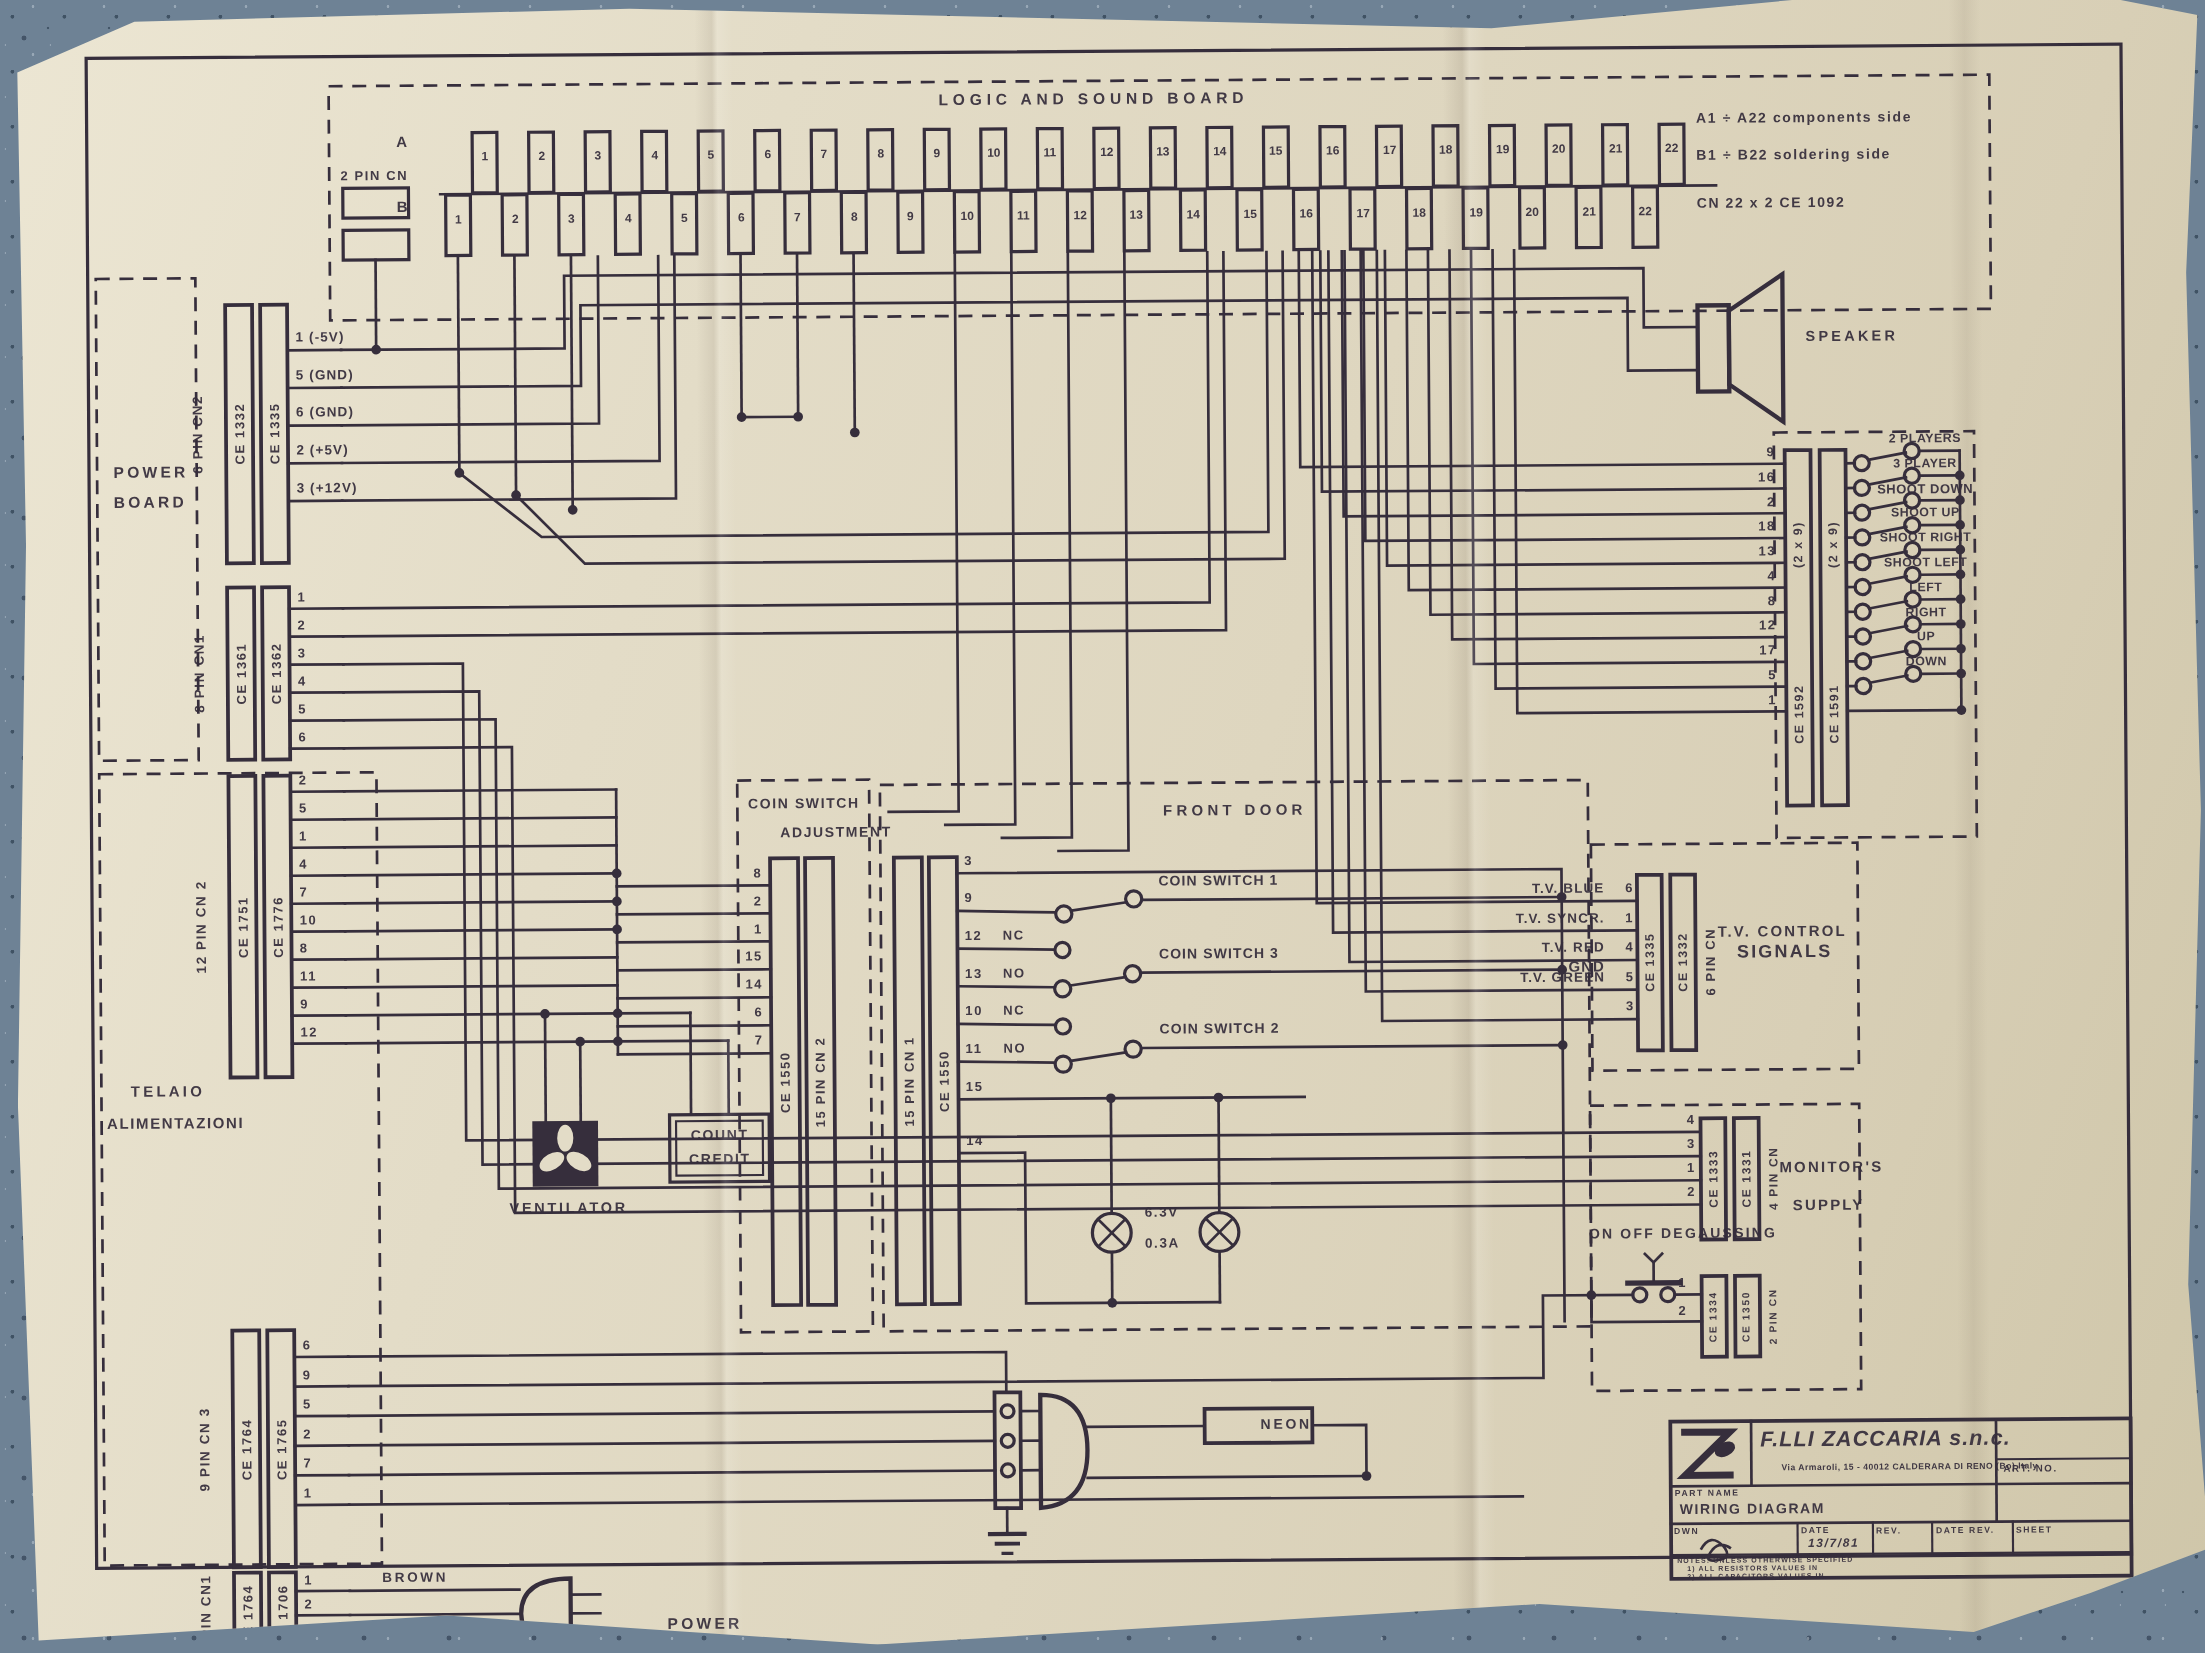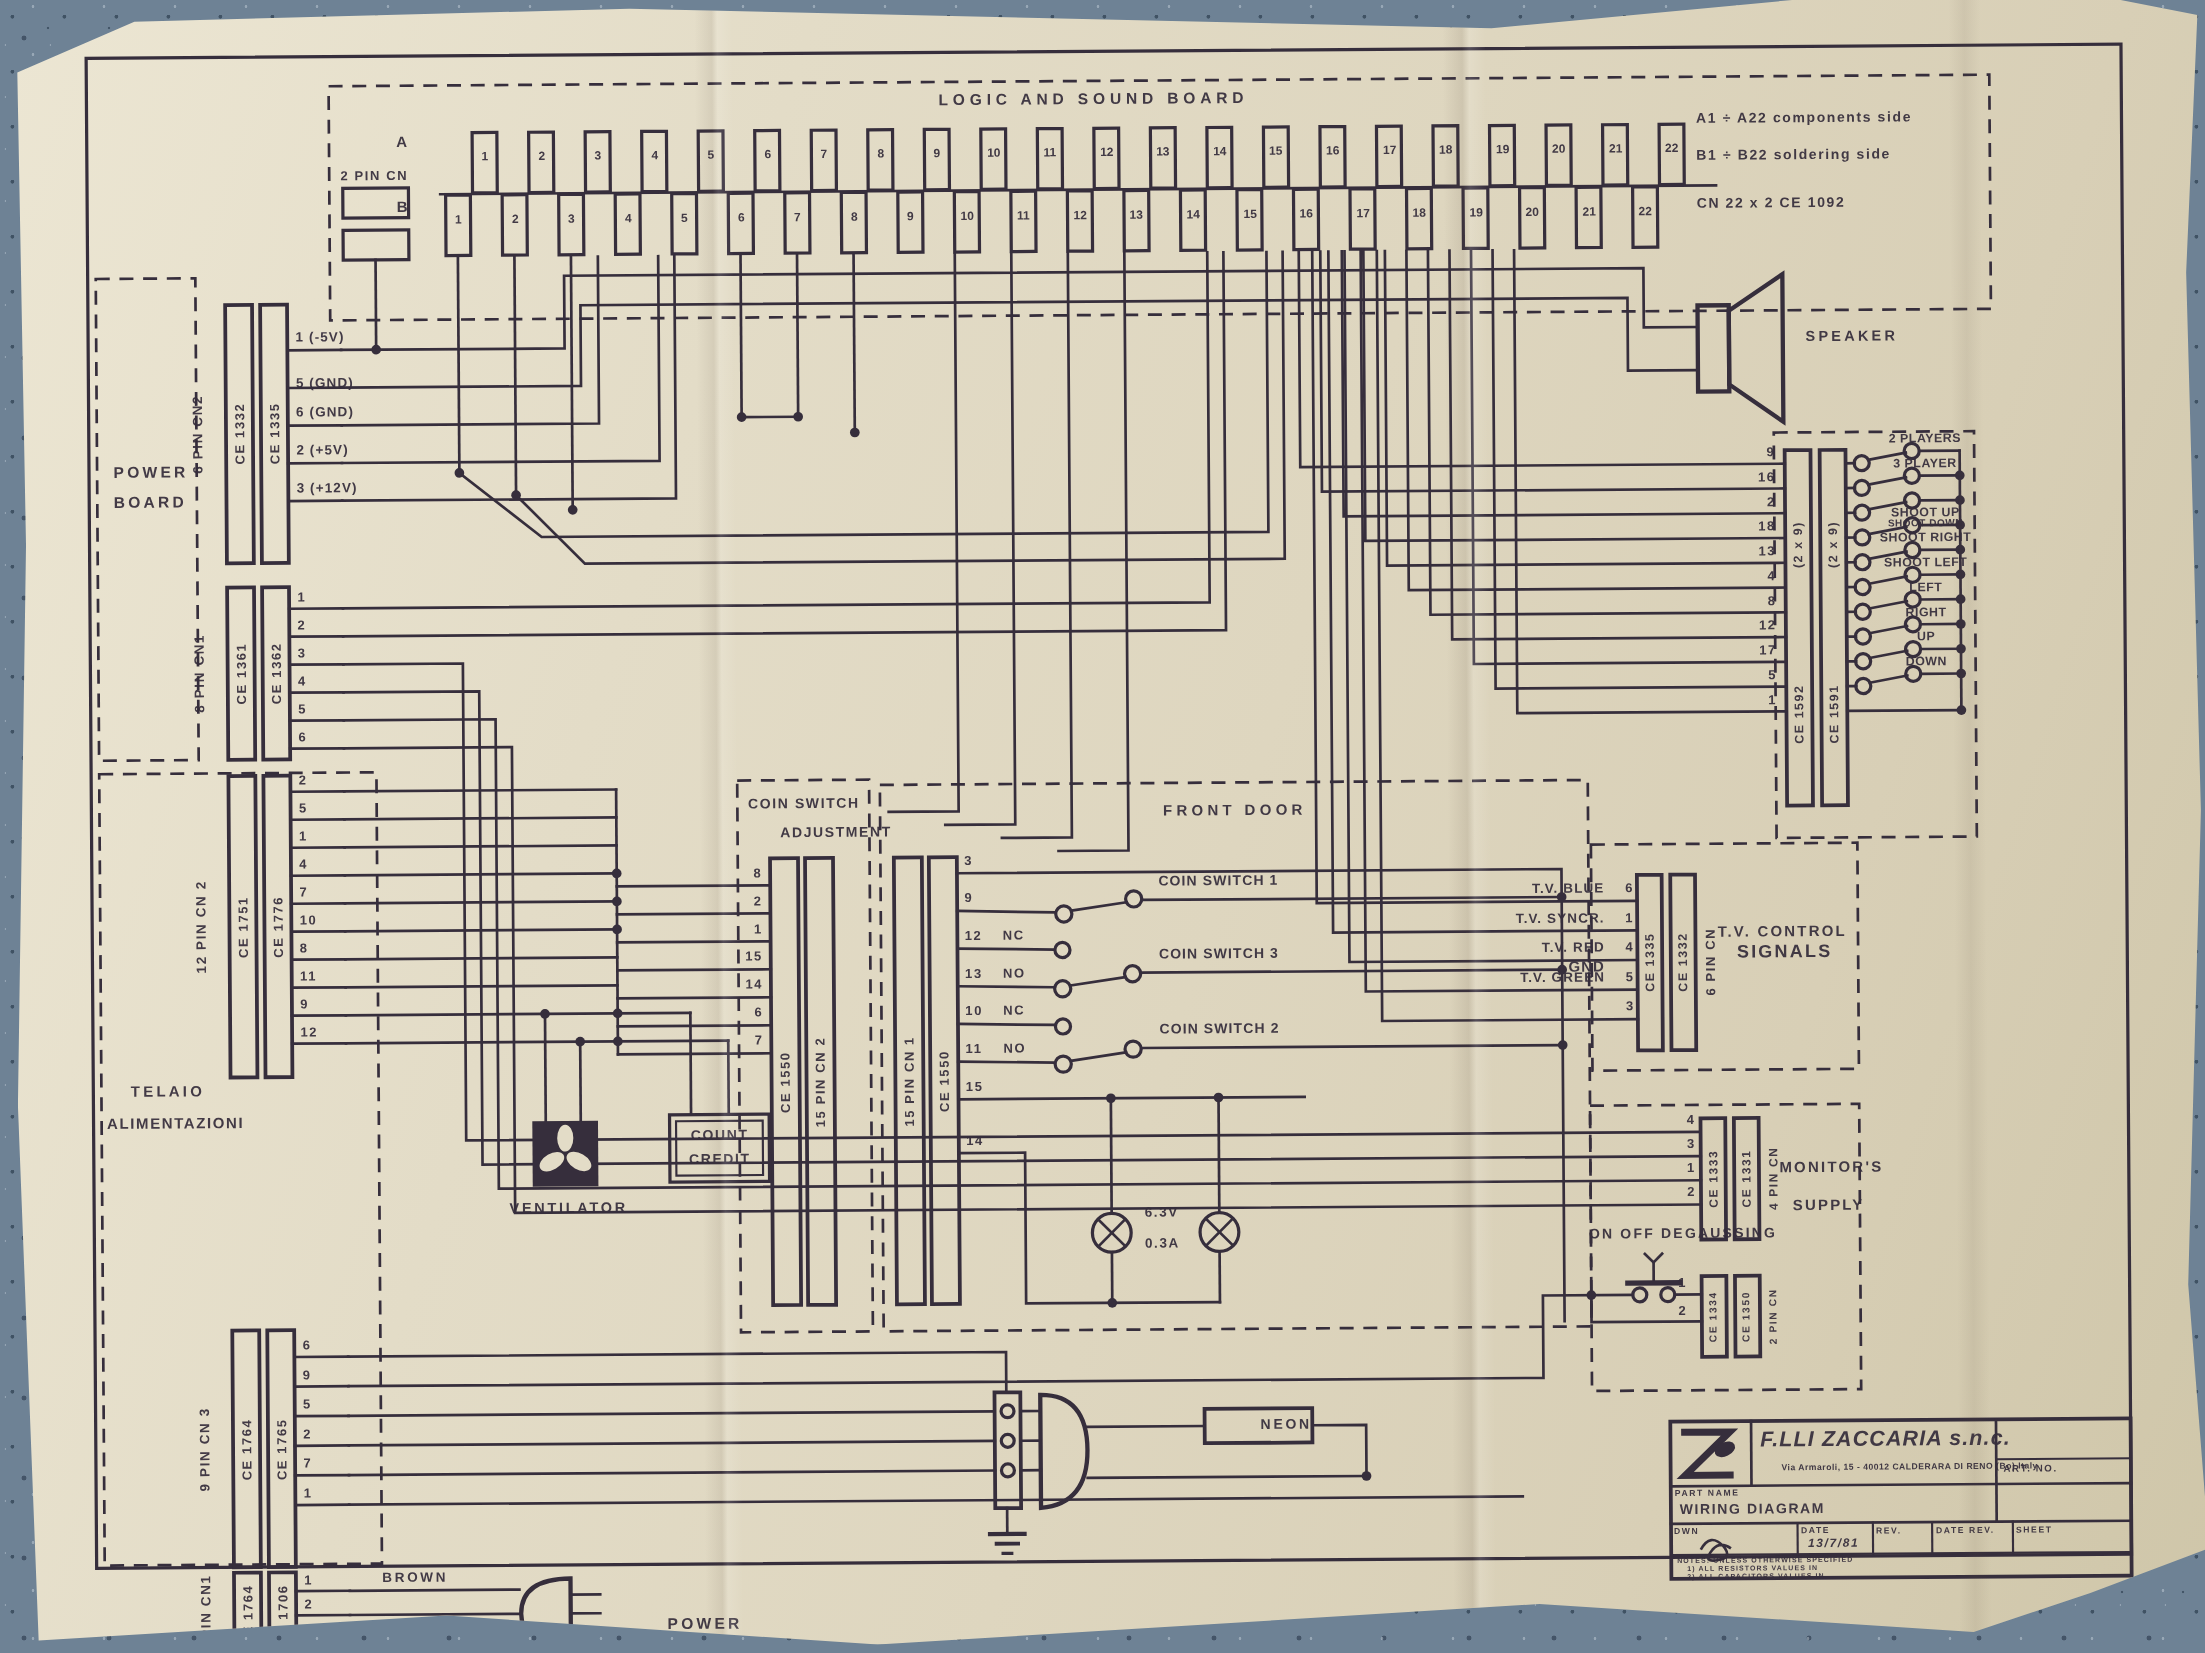--- a/index.html
+++ b/index.html
@@ -503,21 +503,21 @@
     <div class="lbl ctr" style="left: 1551px; top: 145px; font-size: 12px; width: 25px; letter-spacing: 0px;">20</div>
     <div class="lbl ctr" style="left: 1524px; top: 208px; font-size: 12px; width: 25px; letter-spacing: 0px;">20</div>
     <div class="lbl ctr" style="left: 1608px; top: 145px; font-size: 12px; width: 25px; letter-spacing: 0px;">21</div>
     <div class="lbl ctr" style="left: 1581px; top: 208px; font-size: 12px; width: 25px; letter-spacing: 0px;">21</div>
     <div class="lbl ctr" style="left: 1664px; top: 145px; font-size: 12px; width: 25px; letter-spacing: 0px;">22</div>
     <div class="lbl ctr" style="left: 1637px; top: 208px; font-size: 12px; width: 25px; letter-spacing: 0px;">22</div>
     <div class="lbl ctr" style="left: 235px; top: 546px; font-size: 13px; width: 237px; transform-origin: 0px 0px; transform: rotate(-90deg);">CE 1332</div>
     <div class="lbl ctr" style="left: 270px; top: 546px; font-size: 13px; width: 237px; transform-origin: 0px 0px; transform: rotate(-90deg);">CE 1335</div>
     <div class="lbl ctr" style="left: 193px; top: 552px; font-size: 13.5px; width: 248px; transform-origin: 0px 0px; transform: rotate(-90deg);">6 PIN CN2</div>
     <div class="lbl" style="left: 299px; top: 324px; font-size: 13.5px; letter-spacing: 1.1px;">1 (-5V)</div>
-    <div class="lbl" style="left: 299px; top: 362px; font-size: 13.5px; letter-spacing: 1.1px; margin-top: 8px;">5 (GND)</div>
+    <div class="lbl" style="left: 299px; top: 362px; font-size: 13.5px; letter-spacing: 1.1px;">5 (GND)</div>
     <div class="lbl" style="left: 299px; top: 399px; font-size: 13.5px; letter-spacing: 1.1px;">6 (GND)</div>
     <div class="lbl" style="left: 299px; top: 437px; font-size: 13.5px; letter-spacing: 1.1px;">2 (+5V)</div>
     <div class="lbl" style="left: 299px; top: 475px; font-size: 13.5px; letter-spacing: 1.1px;">3 (+12V)</div>
     <div class="lbl ctr" style="left: 235px; top: 743px; font-size: 13px; width: 151px; transform-origin: 0px 0px; transform: rotate(-90deg);">CE 1361</div>
     <div class="lbl ctr" style="left: 270px; top: 743px; font-size: 13px; width: 151px; transform-origin: 0px 0px; transform: rotate(-90deg);">CE 1362</div>
     <div class="lbl ctr" style="left: 193px; top: 748px; font-size: 13.5px; width: 162px; transform-origin: 0px 0px; transform: rotate(-90deg);">8 PIN CN1</div>
     <div class="lbl" style="left: 299px; top: 584px; font-size: 13px;">1</div>
     <div class="lbl" style="left: 299px; top: 612px; font-size: 13px;">2</div>
     <div class="lbl" style="left: 299px; top: 640px; font-size: 13px;">3</div>
     <div class="lbl" style="left: 299px; top: 668px; font-size: 13px;">4</div>
@@ -587,21 +587,21 @@
     <div class="lbl rgt" style="left: 1751px; top: 523px; font-size: 13px; width: 27px;">18</div>
     <div class="lbl rgt" style="left: 1751px; top: 548px; font-size: 13px; width: 27px;">13</div>
     <div class="lbl rgt" style="left: 1751px; top: 573px; font-size: 13px; width: 27px;">4</div>
     <div class="lbl rgt" style="left: 1751px; top: 598px; font-size: 13px; width: 27px;">8</div>
     <div class="lbl rgt" style="left: 1751px; top: 622px; font-size: 13px; width: 27px;">12</div>
     <div class="lbl rgt" style="left: 1751px; top: 647px; font-size: 13px; width: 27px;">17</div>
     <div class="lbl rgt" style="left: 1751px; top: 672px; font-size: 13px; width: 27px;">5</div>
     <div class="lbl rgt" style="left: 1751px; top: 697px; font-size: 13px; width: 27px;">1</div>
     <div class="lbl ctr" style="left: 1863px; top: 437px; font-size: 12.4px; width: 129px; letter-spacing: 0.5px;">2 PLAYERS</div>
     <div class="lbl ctr" style="left: 1863px; top: 462px; font-size: 12.4px; width: 129px; letter-spacing: 0.5px;">3 PLAYER</div>
-    <div class="lbl ctr" style="left: 1863px; top: 487px; font-size: 10px; width: 129px; letter-spacing: 0.5px; margin-top: 36px;">SHOOT DOWN</div>
+    <div class="lbl ctr" style="left: 1863px; top: 487px; font-size: 13px; width: 129px; letter-spacing: 0.5px;">SHOOT DOWN</div>
     <div class="lbl ctr" style="left: 1863px; top: 511px; font-size: 12.4px; width: 129px; letter-spacing: 0.5px;">SHOOT UP</div>
     <div class="lbl ctr" style="left: 1863px; top: 536px; font-size: 12.4px; width: 129px; letter-spacing: 0.5px;">SHOOT RIGHT</div>
     <div class="lbl ctr" style="left: 1863px; top: 561px; font-size: 12.4px; width: 129px; letter-spacing: 0.5px;">SHOOT LEFT</div>
     <div class="lbl ctr" style="left: 1863px; top: 586px; font-size: 12.4px; width: 129px; letter-spacing: 0.5px;">LEFT</div>
     <div class="lbl ctr" style="left: 1863px; top: 611px; font-size: 12.4px; width: 129px; letter-spacing: 0.5px;">RIGHT</div>
     <div class="lbl ctr" style="left: 1863px; top: 635px; font-size: 12.4px; width: 129px; letter-spacing: 0.5px;">UP</div>
     <div class="lbl ctr" style="left: 1863px; top: 660px; font-size: 12.4px; width: 129px; letter-spacing: 0.5px;">DOWN</div>
     <div class="lbl rgt" style="left: 1475px; top: 884px; font-size: 13.5px; width: 129px; letter-spacing: 1.1px;">T.V.  BLUE</div>
     <div class="lbl rgt" style="left: 1612px; top: 884px; font-size: 13px; width: 21.5px;">6</div>
     <div class="lbl rgt" style="left: 1475px; top: 914px; font-size: 13.5px; width: 129px; letter-spacing: 1.1px;">T.V.  SYNCR.</div>

